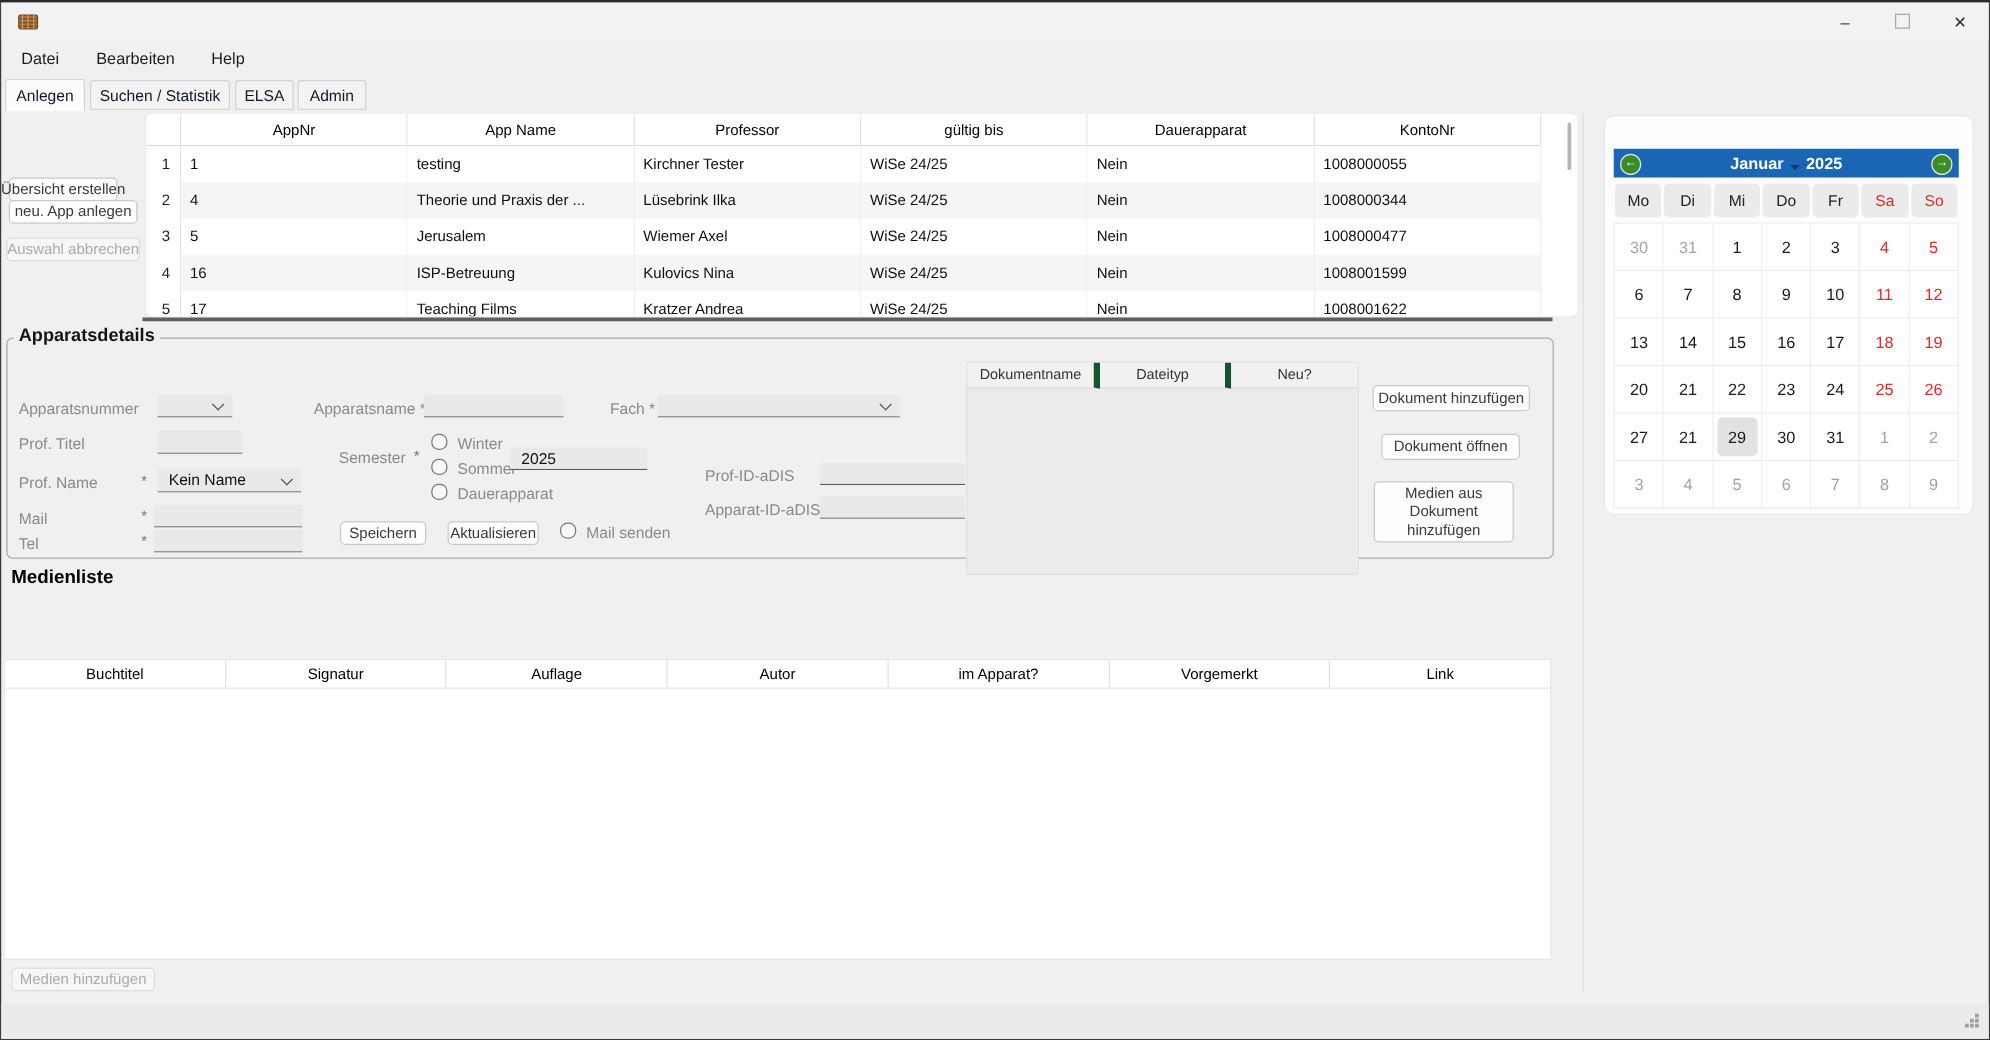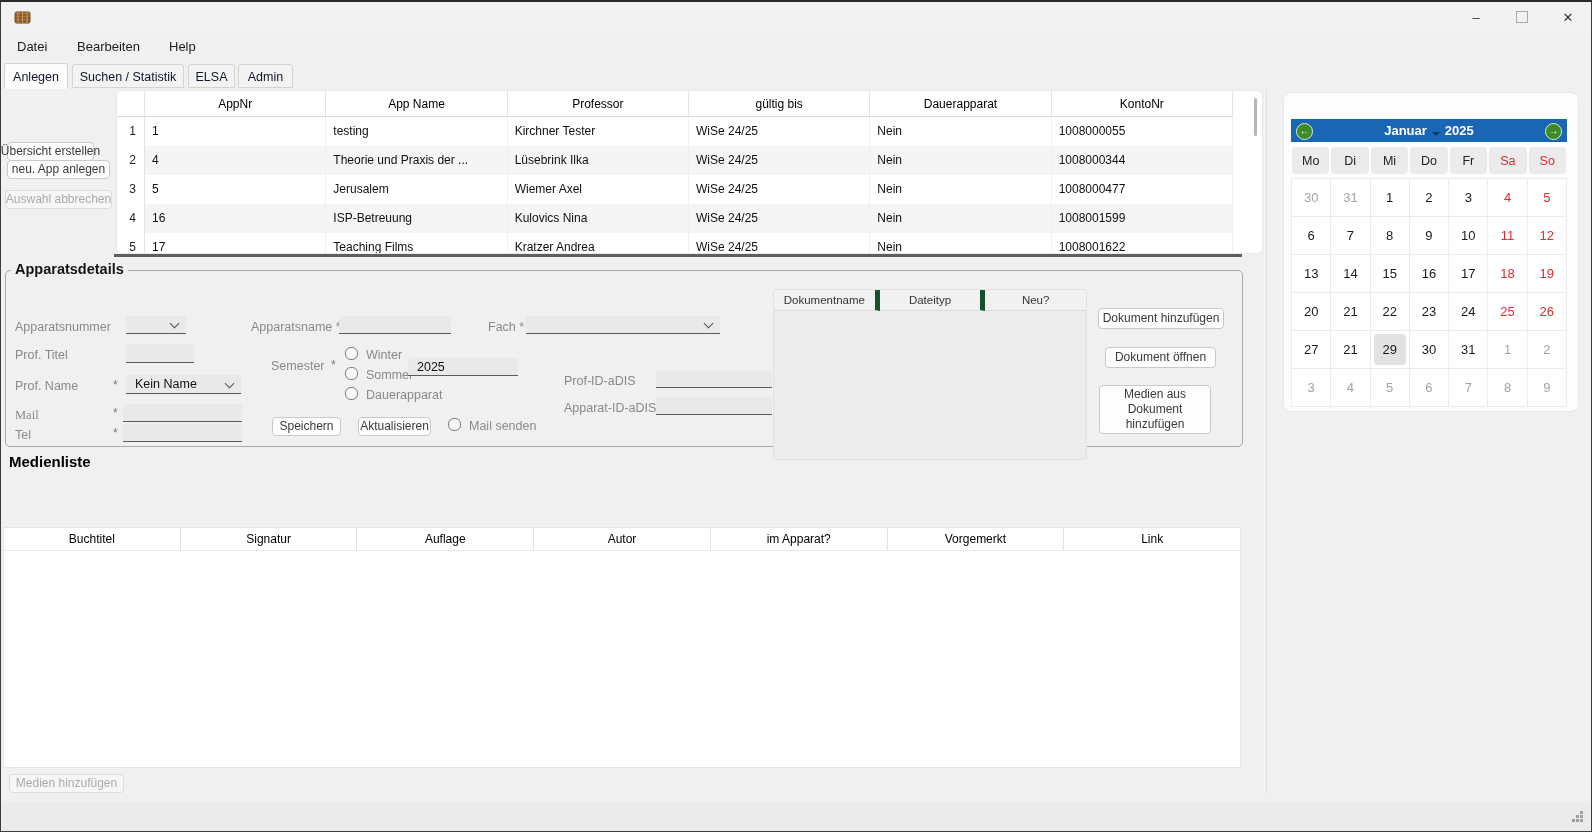--- a/index.html
+++ b/index.html
@@ -243,21 +243,21 @@
   <span class="lbl" style="left:563px;top:399px;">Apparat-ID-aDIS</span>
   <div class="field" style="left:655px;top:395px;width:116px;height:18px;"></div>
 
   <span class="lbl" style="left:14px;top:377px;">Prof. Name</span>
   <span class="star" style="left:112px;top:376px;">*</span>
   <div class="field combo" style="left:125px;top:373px;width:115px;height:19px;">
     <span class="val">Kein Name</span>
     <span class="chev" style="top:5px;"></span>
   </div>
 
-  <span class="lbl" style="left:14px;top:406px;font-family:Liberation Serif, serif;">Mail</span>
+  <span class="lbl" style="left:14px;top:406px;">Mail</span>
   <span class="star" style="left:112px;top:404px;">*</span>
   <div class="field" style="left:122px;top:402px;width:119px;height:18px;"></div>
 
   <span class="lbl" style="left:14px;top:426px;">Tel</span>
   <span class="star" style="left:112px;top:424px;">*</span>
   <div class="field" style="left:122px;top:422px;width:119px;height:18px;"></div>
 
   <div class="btn" style="left:271px;top:415px;width:69px;height:19px;">Speichern</div>
   <div class="btn" style="left:357px;top:415px;width:73px;height:19px;">Aktualisieren</div>
   <span class="radio" style="left:447px;top:416px;"></span>

